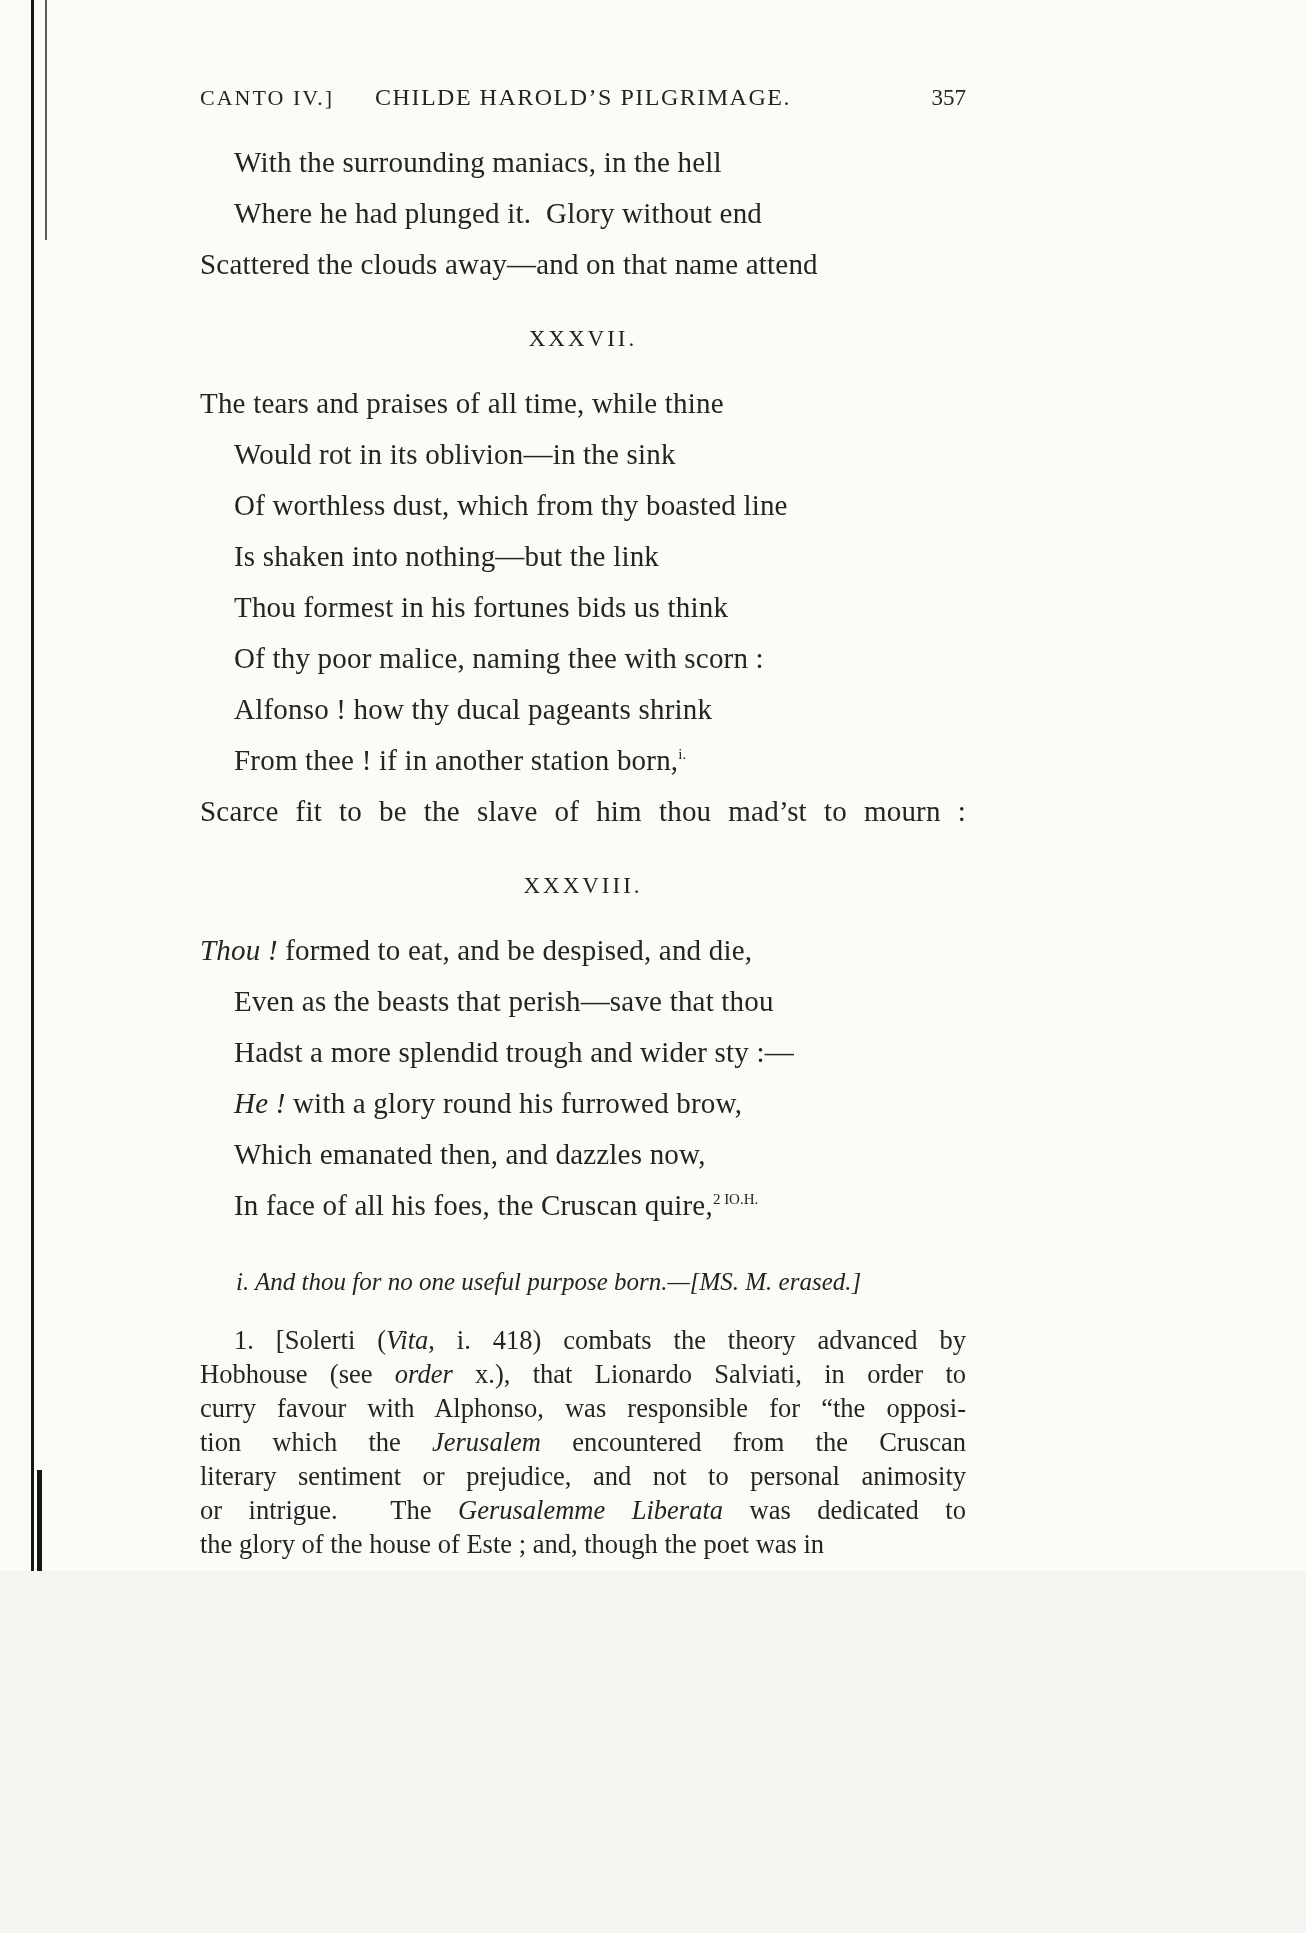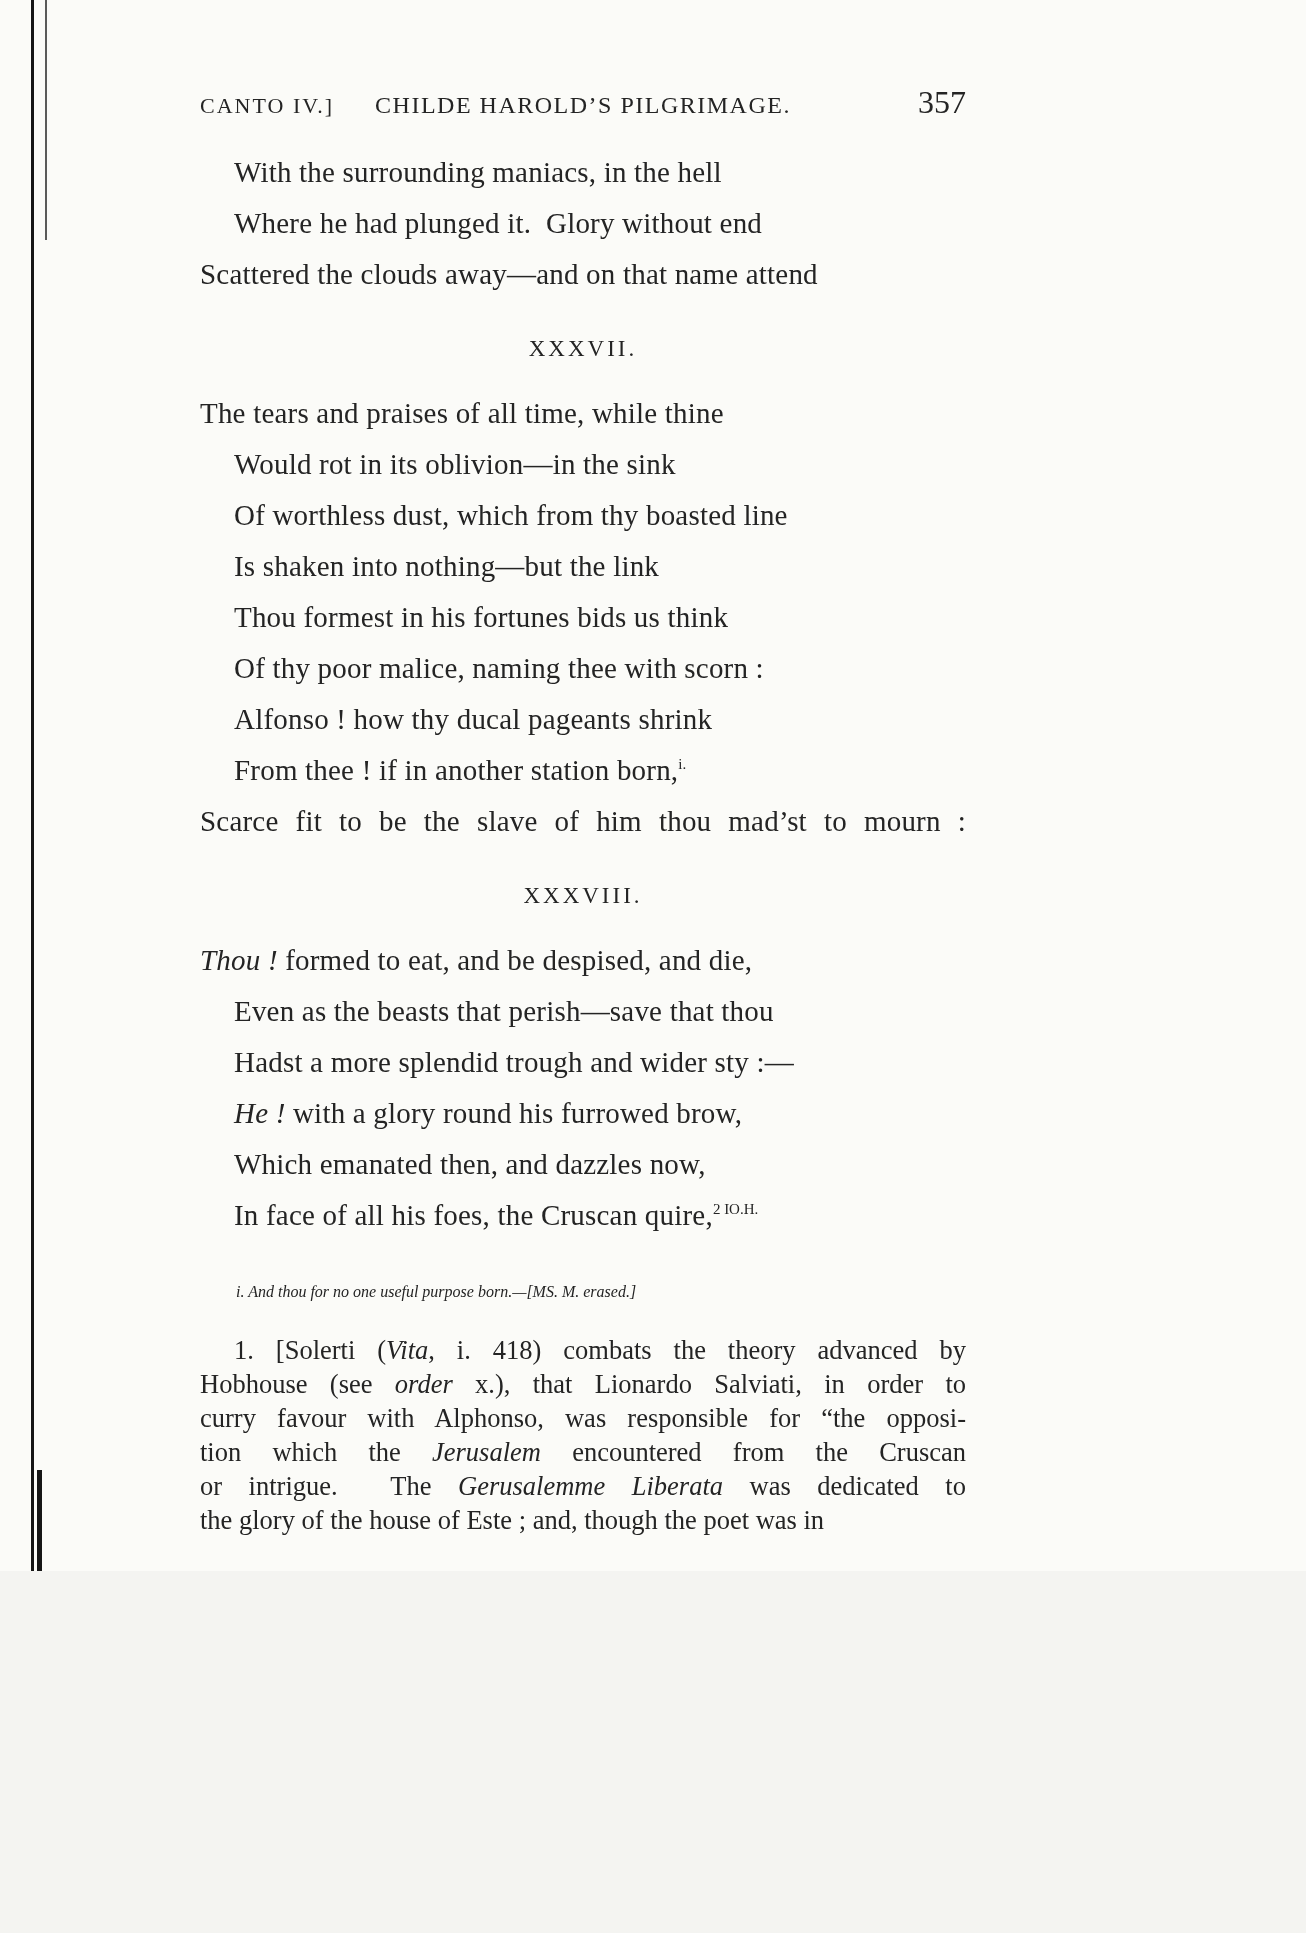--- a/index.html
+++ b/index.html
@@ -28,21 +28,21 @@
     width: 766px;
   }
   .page-header {
     display: grid;
     grid-template-columns: 1fr auto 1fr;
     align-items: baseline;
     margin-bottom: 26px;
   }
   .canto { font-size: 22px; letter-spacing: 2px; white-space: nowrap; }
   .title { font-size: 24px; letter-spacing: 1.5px; text-align: center; white-space: nowrap; }
-  .pageno { font-size: 32px; text-align: right; }
+  .pageno { font-size: 23px; text-align: right; }
   .pline {
     font-size: 29px;
     line-height: 51px;
     letter-spacing: .2px;
   }
   .indent { padding-left: 34px; }
   .justify-last { text-align: justify; text-align-last: justify; }
   .stanza-heading {
     font-size: 23px;
     letter-spacing: 3px;
@@ -53,21 +53,21 @@
   }
   .it { font-style: italic; }
   sup.fnref {
     font-size: 15px;
     vertical-align: super;
     line-height: 0;
     letter-spacing: 0;
   }
   .footnotes { margin-top: 34px; }
   .fni {
-    font-size: 16px;
+    font-size: 25px;
     font-style: italic;
     padding-left: 36px;
     line-height: 34px;
   }
   .fn1 { margin-top: 24px; font-size: 26.5px; line-height: 34px; }
   .fline.first { text-indent: 34px; }
   .fline.just { text-align: justify; text-align-last: justify; }
 </style>
 </head>
 <body>
@@ -115,19 +115,20 @@
     </div>
 
     <div class="footnotes">
       <div class="fni"><span>i. And thou for no one useful purpose born.—[MS. M. erased.]</span></div>
 
       <div class="fn1">
         <div class="fline first just"><span>1. [Solerti (</span><span class="it">Vita</span><span>, i. 418) combats the theory advanced by</span></div>
         <div class="fline just"><span>Hobhouse (see </span><span class="it">order</span><span> x.), that Lionardo Salviati, in order to</span></div>
         <div class="fline just"><span>curry favour with Alphonso, was responsible for “the opposi-</span></div>
         <div class="fline just"><span>tion which the </span><span class="it">Jerusalem</span><span> encountered from the Cruscan</span></div>
+        <div class="fline just"><span>literary sentiment or prejudice, and not to personal animosity</span></div>
         <div class="fline just"><span>or intrigue.&nbsp; The </span><span class="it">Gerusalemme Liberata</span><span> was dedicated to</span></div>
         <div class="fline"><span>the glory of the house of Este ; and, though the poet was in</span></div>
       </div>
     </div>
 
   </div>
 </div>
 
 </body></html>

